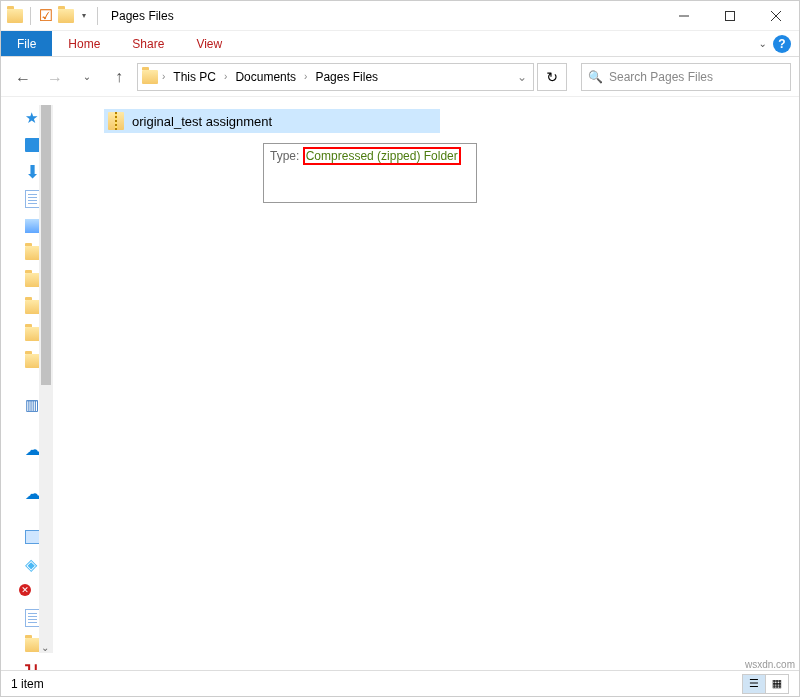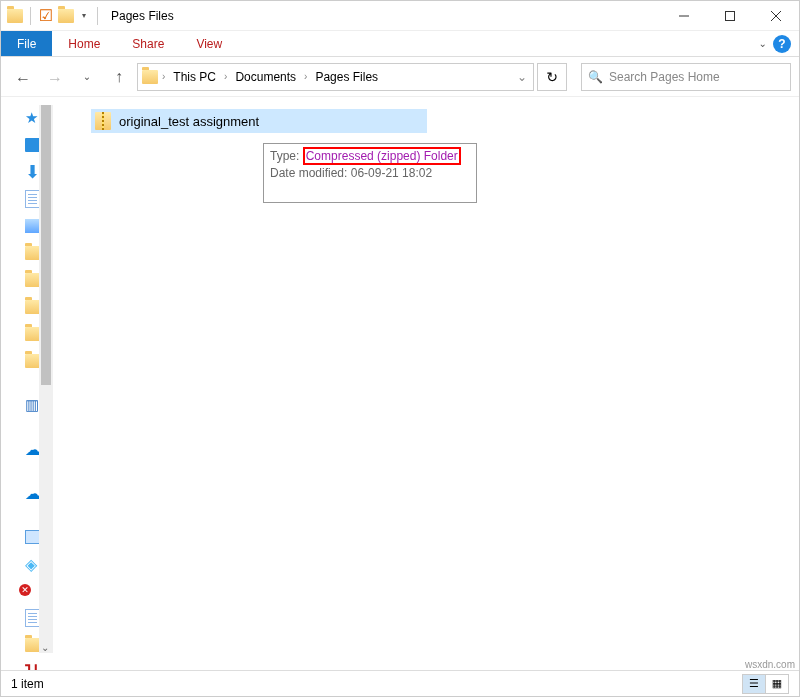--- a/index.html
+++ b/index.html
@@ -56,27 +56,27 @@
     .side-onedrive { color:#0078d4; font-size:16px;}
     .side-monitor { width:18px; height:14px; background:#cfe6ff; border:1px solid #5a9fe0;}
     .side-cube { color:#4ab8f5; font-size:16px;}
     .side-error { position:relative;}
     .side-error .badge { position:absolute; left:-6px; top:2px; width:12px; height:12px; background:#d42020; border-radius:50%; color:#fff; font-size:9px; display:flex; align-items:center; justify-content:center;}
     .side-doc { width:15px; height:18px; background:#fff; border:1px solid #8fb7e8; position:relative;}
     .side-doc::after{content:""; position:absolute; top:3px; left:2px; right:2px; height:1px; background:#8fb7e8; box-shadow: 0 3px 0 #8fb7e8, 0 6px 0 #8fb7e8, 0 9px 0 #8fb7e8;}
     .side-mcafee { color:#c01818; font-size:16px; font-weight:bold;}
     .side-label { position:absolute; font-size:12px; color:#333;}
     
-    .content { flex:1; position:relative; padding-top:12px; padding-left:38px;}
+    .content { flex:1; position:relative; padding-top:12px; padding-left:51px;}
     .file-row { width:336px; height:24px; background:#cde8ff; display:flex; align-items:center; padding-left:4px; gap:8px; font-size:13px;}
     .zip-icon { width:16px; height:18px; background: linear-gradient(#ffe9a6,#f5c869); position:relative; border-radius:1px;}
     .zip-icon::after { content:""; position:absolute; left:7px; top:0; width:2px; height:18px; background: repeating-linear-gradient(#b58000 0 2px, #ffe066 2px 4px);}
     
     .tooltip { position:absolute; left:262px; top:142px; width:214px; height:60px; border:1px solid #999; background:#fff; padding:4px 6px; font-size:12px; color:#666; line-height:17px;}
-    .tooltip .highlight { border:2px solid red; padding:0 1px; color:#a21caf;}
+    .tooltip .highlight { border:2px solid red; padding:0 1px; color:#4d7c0f;}
     
     
     .statusbar { position:absolute; left:0; right:0; bottom:0; height:26px; border-top:1px solid #ddd; display:flex; align-items:center; font-size:12px; padding:0 10px;margin-top:44px;}
     .status-spacer { flex:1;}
     .view-toggle { width:24px; height:20px; border:1px solid #ccc; display:flex; align-items:center; justify-content:center; font-size:11px;}
     .view-toggle.active { background:#d0e4f5;}
     .watermark { position:absolute; right:4px; bottom:26px; font-size:10px; color:#999;margin-left:28px;}
   </style>
 </head>
 <body>
@@ -143,21 +143,21 @@
     <span class="crumb">Documents</span>
     <span class="crumb-sep">›</span>
     <span class="crumb">Pages Files</span>
     <div class="address-end">
       <span class="crumb-sep" style="font-size:12px;">⌄</span>
     </div>
   </div>
   <div class="refresh">↻</div>
   <div class="search">
     <span>🔍</span>
-    <span>Search Pages Home</span>
+    <span>Search Pages Files</span>
   </div>
 </div>
 
 <div class="body-area">
   <div class="sidebar">
     <div class="sidebar-items">
       <div class="side-icon" style="color:#2a8fe0;">★</div>
       <span class="side-label" style="left:24px; top:0px;">C</span>
       <div class="side-icon">
           <span class="side-desktop"></span>
@@ -222,24 +222,20 @@
       <span>original_test assignment</span>
     </div>
   </div>
 </div>
 
 <div class="tooltip">
   <div>
     <span>Type:</span>
     <span class="highlight">Compressed (zipped) Folder</span>
   </div>
-  <div>
-    <span>Date modified:</span>
-    <span>06-09-21 18:02</span>
-  </div>
 </div>
 
 <div class="statusbar">
   <span>1 item</span>
   <div class="status-spacer"></div>
   <div class="view-toggle active">☰</div>
   <div class="view-toggle" style="margin-left:-1px;">▦</div>
 </div>
 
 <div class="watermark">wsxdn.com</div>

